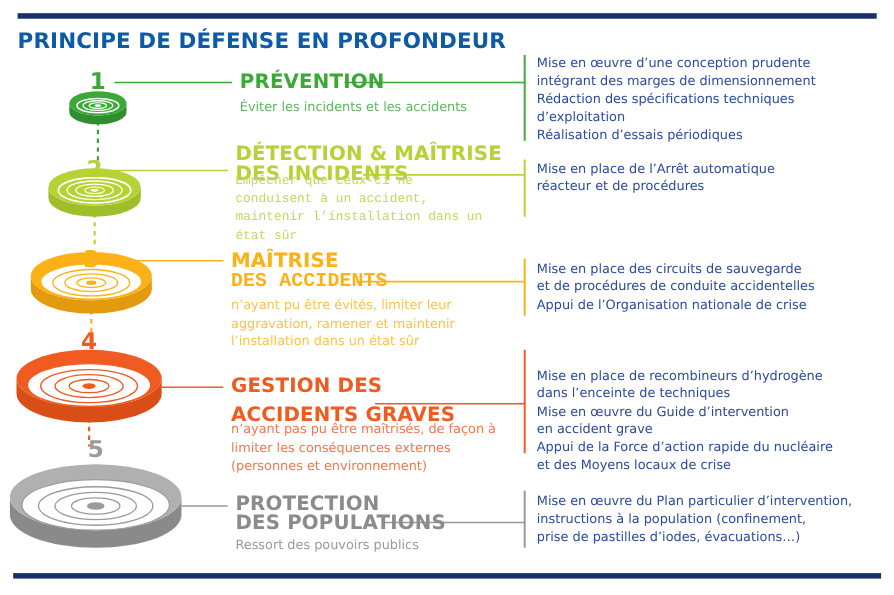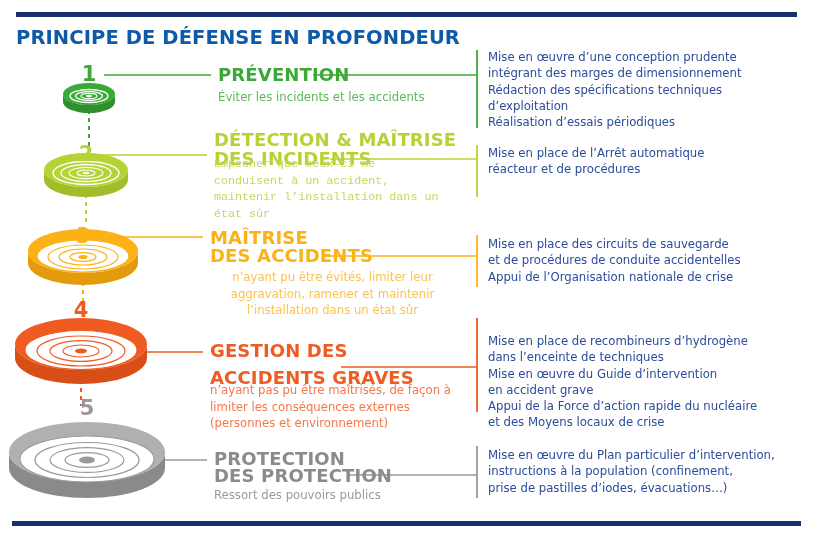--- a/index.html
+++ b/index.html
@@ -204,29 +204,29 @@
   <div class="numeral" style="left:72px; top:398px; color:#9a9a9a;">5</div>
 
   <div class="lvl-title" style="left:218px; top:68px; color:#3aa935;">PRÉVENTION</div>
   <div class="lvl-desc" style="left:218px; top:89px; color:#5cb85c; width:240px;">Éviter les incidents et les accidents</div>
 
   <div class="lvl-title" style="left:214px; top:133px; color:#b5d334;">DÉTECTION &amp; MAÎTRISE</div>
   <div class="lvl-title" style="left:214px; top:152px; color:#b5d334;">DES INCIDENTS</div>
   <div class="lvl-desc" style="left:214px; top:156px; color:#c3d95f; width:235px;font-family:Liberation Mono, monospace;">Empêcher que ceux-ci ne conduisent à un accident, maintenir l’installation dans un état sûr</div>
 
   <div class="lvl-title" style="left:210px; top:231px; color:#fcb116;">MAÎTRISE</div>
-  <div class="lvl-title" style="left:210px; top:249px; color:#fcb116;">DES ACCIDENTS</div>
-  <div class="lvl-desc" style="left:210px; top:269px; color:#fcc24c; width:245px;text-align:center;">n’ayant pu être évités, limiter leur aggravation, ramener et maintenir l’installation dans un état sûr</div>
+  <div class="lvl-title" style="left:210px; top:249px; color:#fcb116;font-family:Liberation Mono, monospace;">DES ACCIDENTS</div>
+  <div class="lvl-desc" style="left:210px; top:269px; color:#fcc24c; width:245px;">n’ayant pu être évités, limiter leur aggravation, ramener et maintenir l’installation dans un état sûr</div>
 
   <div class="lvl-title" style="left:210px; top:344px; color:#ef5b20;">GESTION DES</div>
   <div class="lvl-title" style="left:210px; top:371px; color:#ef5b20;">ACCIDENTS GRAVES</div>
   <div class="lvl-desc" style="left:210px; top:382px; color:#f4784b; width:250px;">n’ayant pas pu être maîtrisés, de façon à limiter les conséquences externes (personnes et environnement)</div>
 
   <div class="lvl-title" style="left:214px; top:452px; color:#8b8b8b;">PROTECTION</div>
-  <div class="lvl-title" style="left:214px; top:469px; color:#8b8b8b;">DES PROTECTION</div>
+  <div class="lvl-title" style="left:214px; top:469px; color:#8b8b8b;">DES POPULATIONS</div>
   <div class="lvl-desc" style="left:214px; top:487px; color:#9a9a9a; width:245px;">Ressort des pouvoirs publics</div>
 
   <div class="detail" style="top:49px;">
     <div>Mise en œuvre d’une conception prudente</div>
     <div>intégrant des marges de dimensionnement</div>
     <div>Rédaction des spécifications techniques</div>
     <div>d’exploitation</div>
     <div>Réalisation d’essais périodiques</div>
   </div>
 

